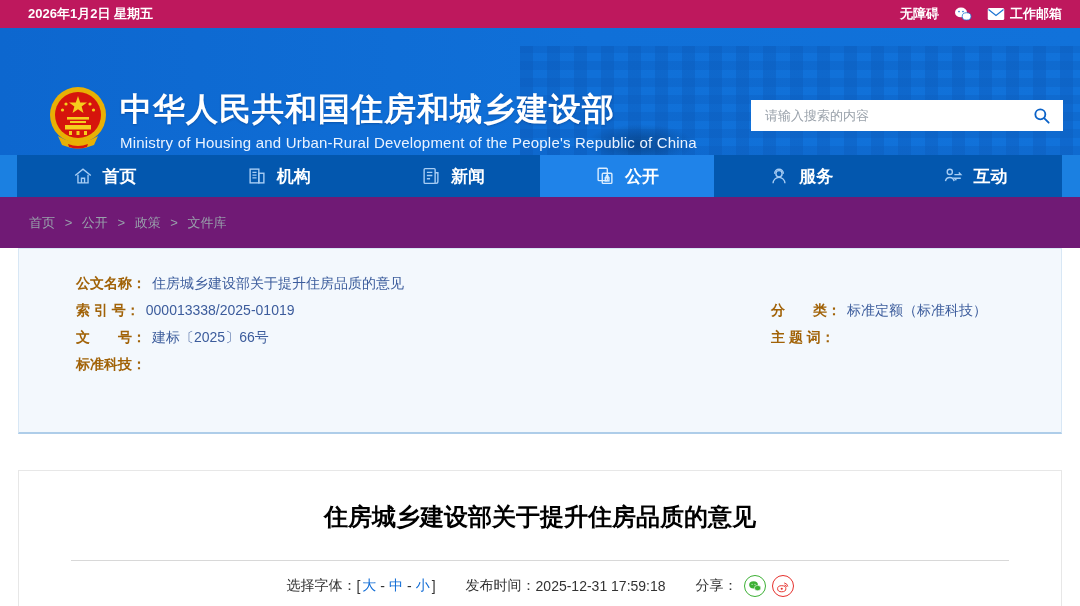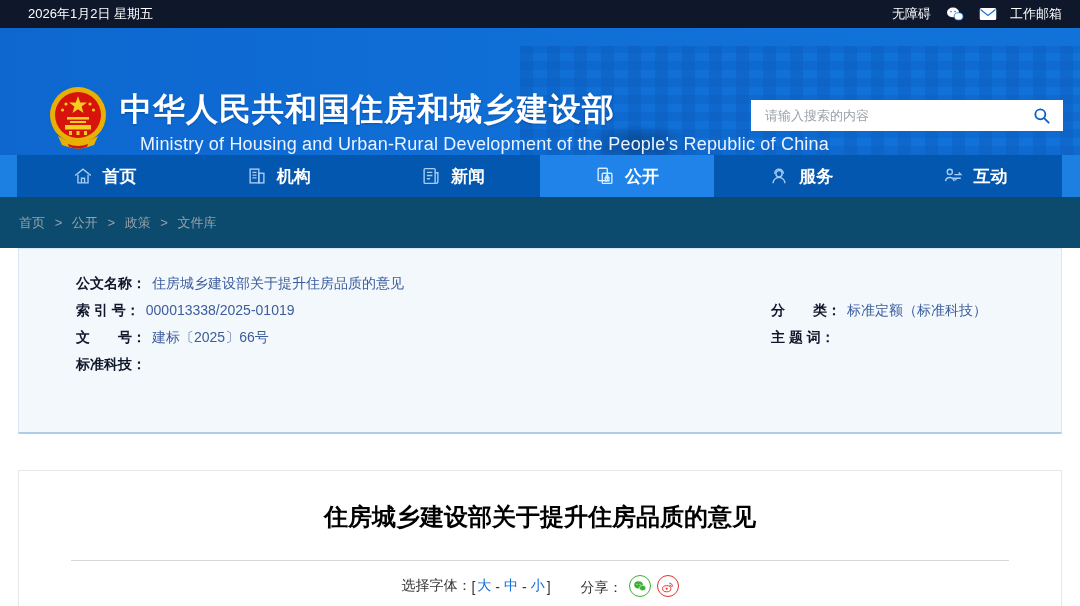--- a/index.html
+++ b/index.html
@@ -1,78 +1,78 @@
 <!DOCTYPE html>
 <html><head>
 <meta charset="utf-8">
 <style>
   * { margin:0; padding:0; box-sizing:border-box; }
   html,body { width:1080px; height:606px; overflow:hidden; }
   body { font-family:"Liberation Sans", sans-serif; background:#fff; }
   .page { position:relative; width:1080px; height:606px; background:#fff; }
 
   
-  .topbar { height:28px; background:#0f172a; display:flex; align-items:center;
-            justify-content:space-between; padding:0 18px 0 28px; color:#fff; font-size:13px; }
+  .topbar { height:28px; background:#be185d; display:flex; align-items:center;
+            justify-content:space-between; padding:0 18px 0 28px; color:#fff; font-size:13px;font-weight:bold; }
   .topbar-right { display:flex; align-items:center; gap:14px; }
   .topbar a, .topbar span { color:#fff; text-decoration:none; }
   .tb-icon { display:inline-flex; align-items:center; }
 
   
   .header { position:relative; height:127px; background:linear-gradient(90deg,#0d67cf 0%,#1070d8 55%,#1172da 100%); overflow:hidden; }
   .hq-building { position:absolute; right:0; top:18px; width:560px; height:109px; opacity:.35;
      background:
        repeating-linear-gradient(90deg, rgba(5,55,135,.45) 0 13px, rgba(255,255,255,0) 13px 27px),
        repeating-linear-gradient(0deg, rgba(8,75,165,.5) 0 9px, rgba(255,255,255,0) 9px 17px); }
   .hq-tree { position:absolute; left:585px; top:96px; width:110px; height:40px; border-radius:50%;
      background:radial-gradient(ellipse at center, rgba(3,45,95,.55), rgba(3,45,95,0) 70%); }
   .emblem { position:absolute; left:44px; top:58px; width:68px; height:66px; }
   .site-url { position:absolute; left:20px; top:125px; width:118px; text-align:center;
               color:#fff; font-weight:bold; font-size:12px; }
   .site-titles { position:absolute; left:120px; top:62px; color:#fff; }
   .site-title { font-size:32px; font-weight:bold; letter-spacing:1px; line-height:38px;
                 text-shadow:0 1px 2px rgba(0,40,100,.35); }
-  .site-subtitle { font-size:18px; margin-top:6px; color:#eaf3ff; letter-spacing:.2px;margin-left:20px; }
+  .site-subtitle { font-size:15px; margin-top:6px; color:#eaf3ff; letter-spacing:.2px; }
   .search-box { position:absolute; right:17px; top:72px; width:312px; height:31px; background:#fff;
                 display:flex; align-items:center; padding:0 10px 0 14px;margin-left:40px; }
   .search-box input { flex:1; border:none; outline:none; font-size:13px; color:#333;
                       font-family:"Liberation Sans",sans-serif; }
   .search-box input::placeholder { color:#9aa2ab; }
   .search-btn { width:22px; height:22px; cursor:pointer; display:flex; align-items:center; justify-content:center; }
 
   
   .nav-strip { height:42px; background:#1b80e1; }
   .nav-inner { margin:0 18px 0 17px; height:42px; display:flex; }
   .nav-item { flex:1; height:42px; background:#0357ae; color:#fff; display:flex; align-items:center;
               justify-content:center; gap:9px; font-size:17px; font-weight:bold; cursor:pointer; }
   .nav-item.active { background:#1f83e9; }
   .nav-item svg { display:block; }
 
   
-  .breadcrumb { padding:17px 0 16px 19px; font-size:13px; color:#98a1ab; background:#0c4a6e; }
+  .breadcrumb { padding:17px 0 16px 29px; font-size:13px; color:#98a1ab; background:#701a75; }
   .breadcrumb span { color:#98a1ab; }
   .breadcrumb .bc-link { cursor:pointer; }
   .breadcrumb .sep { margin:0 6px; }
 
   
   .doc-panel { margin:0 18px; background:#f3f8fd; border:1px solid #d8e7f5; border-bottom:2px solid #aecde9;
                height:186px; padding:21px 0 0 57px; font-size:14px; }
   .info-row { display:flex; line-height:27px; }
   .info-cell-left { width:695px; display:flex; }
   .info-cell-right { flex:1; display:flex; }
-  .info-label { font-weight:bold; color:#0f172a; white-space:pre; }
+  .info-label { font-weight:bold; color:#a16207; white-space:pre; }
   .info-value { color:#3c5c9c; margin-left:6px; white-space:pre; }
 
   
   .article-box { margin:36px 18px 0 18px; background:#fff; border:1px solid #e7e7e7; height:180px; }
   .article-title { margin-top:28px; text-align:center; font-size:24px; font-weight:bold; color:#000; line-height:36px; }
   .article-divider { border:none; border-top:1px solid #d8d8d8; margin:25px 52px 0 52px; }
   .article-meta { margin-top:14px; display:flex; align-items:center; justify-content:center;
                   font-size:14px; color:#333; }
-  .meta-group { display:flex; align-items:flex-end; }
+  .meta-group { display:flex; align-items:center; }
   .meta-gap { margin-left:30px; }
   .font-size-link { color:#0f6bd5; cursor:pointer; margin:0 2px; }
   .size-sep { color:#333; margin:0 2px; }
   .share-icons { display:flex; align-items:center; gap:6px; margin-left:6px; }
   .share-circle { width:22px; height:22px; border-radius:50%; display:flex; align-items:center;
                   justify-content:center; cursor:pointer; background:#fff; }
   .share-wechat { border:1px solid #3cb034; }
   .share-weibo  { border:1px solid #e6302c; }
 </style>
 </head>
@@ -85,21 +85,21 @@
     <div class="topbar-right">
       <a>无障碍</a>
       <span class="tb-icon">
         <svg width="20" height="16" viewBox="0 0 24 20">
           <ellipse cx="9.5" cy="8" rx="7.5" ry="6.2" fill="#fff"></ellipse>
           <ellipse cx="16.5" cy="13" rx="5.5" ry="4.6" fill="#fff" stroke="#1a73d2" stroke-width="1"></ellipse>
           <circle cx="7" cy="7" r="1" fill="#1a73d2"></circle>
             <circle cx="12" cy="7" r="1" fill="#1a73d2"></circle>
         </svg>
       </span>
-      <a style="display:flex;align-items:center;gap:13px;">
+      <a style="display:flex;align-items:center;gap:5px;">
         <span class="tb-icon">
           <svg width="18" height="14" viewBox="0 0 24 18">
             <rect x="1" y="1" width="22" height="16" rx="2" fill="#fff"></rect>
             <path d="M2 3 L12 11 L22 3" stroke="#1a73d2" stroke-width="1.6" fill="none"></path>
           </svg>
         </span>
         <span>工作邮箱</span>
       </a>
     </div>
   </div>
@@ -254,20 +254,24 @@
     <div class="article-meta">
       <div class="meta-group">
         <span>选择字体：</span>
         <span>[</span>
         <span class="font-size-link">大</span>
         <span class="size-sep">-</span>
         <span class="font-size-link">中</span>
         <span class="size-sep">-</span>
         <span class="font-size-link">小</span>
         <span>]</span>
+      </div>
+      <div class="meta-group meta-gap">
+        <span>发布时间：</span>
+        <span>2025-12-31 17:59:18</span>
       </div>
       <div class="meta-group meta-gap">
         <span>分享：</span>
         <div class="share-icons">
           <span class="share-circle share-wechat">
             <svg width="14" height="12" viewBox="0 0 24 20">
               <ellipse cx="9.5" cy="8" rx="7.5" ry="6.2" fill="#3cb034"></ellipse>
               <ellipse cx="16.5" cy="13.5" rx="5.5" ry="4.6" fill="#3cb034" stroke="#fff" stroke-width="1"></ellipse>
               <circle cx="7" cy="7" r="1" fill="#fff"></circle>
                 <circle cx="12" cy="7" r="1" fill="#fff"></circle>

